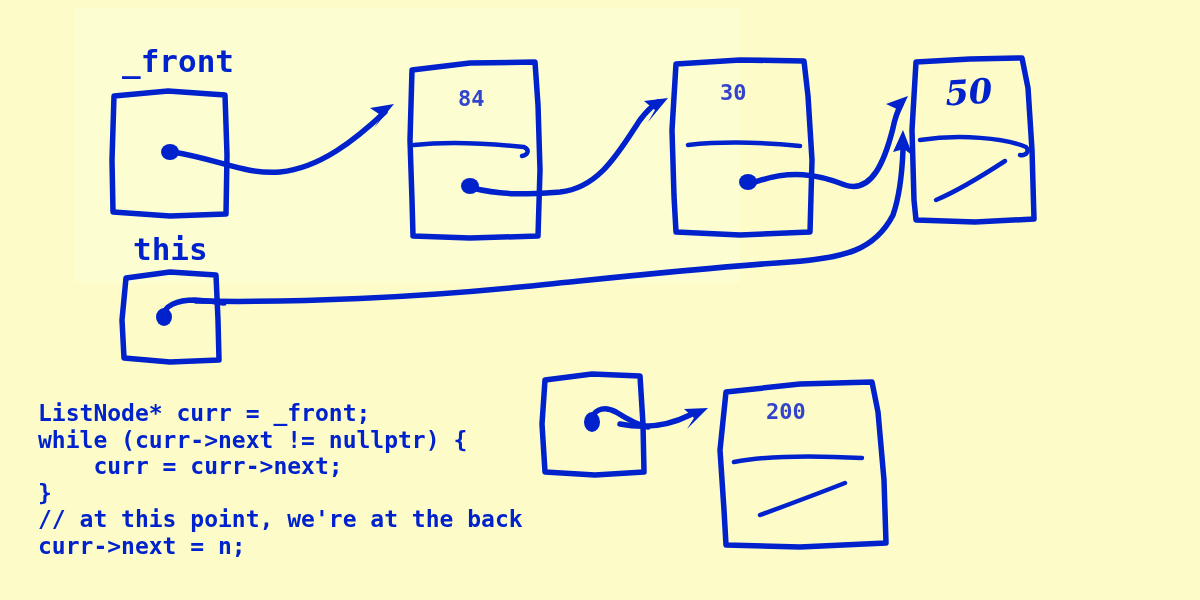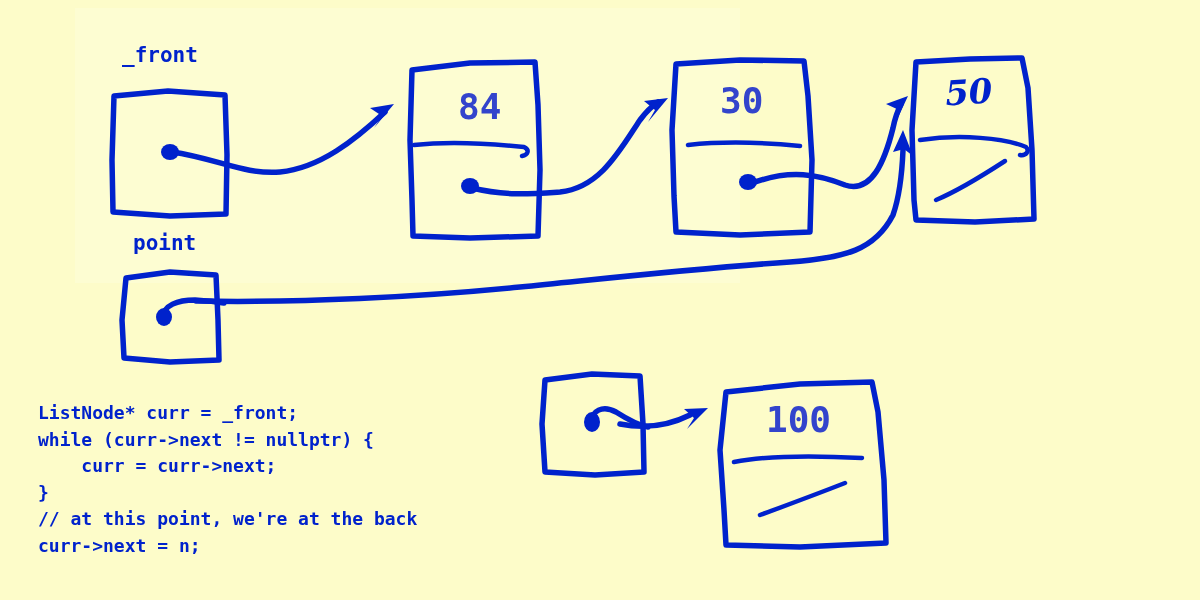--- a/index.html
+++ b/index.html
@@ -60,33 +60,33 @@
     font-family: "DejaVu Sans Mono", "Liberation Mono", monospace;
     font-weight: bold;
     white-space: pre;
     letter-spacing: 0px;
   }
   .node-val {
     position: absolute;
     color: #3344cc;
     font-family: "DejaVu Sans Mono", "Liberation Mono", monospace;
     font-weight: bold;
-    font-size: 36px;
+    font-size: 22px;
     white-space: pre;
   }
   .ptr-label {
-    font-size: 21px;
+    font-size: 31px;
   }
   #code-block {
     position: absolute;
     left: 38px;
     top: 400px;
     color: #0022cc;
     font-family: "DejaVu Sans Mono", "Liberation Mono", monospace;
-    font-size: 18px;
+    font-size: 23px;
     font-weight: bold;
     line-height: 26.5px;
     white-space: pre;
   }
   .hand-50 {
     position: absolute;
     color: #0022cc;
     font-family: "DejaVu Serif", serif;
     font-style: italic;
     font-weight: bold;
@@ -167,30 +167,30 @@
     <g>
       <path class="ink" d="M726 392 L720 450 L724 510 L726 545 L800 547 L886 543 L884 480 L878 412 L872 382 L800 384 Z"></path>
       <path class="ink-thin" d="M734 462 C 770 455, 825 456, 862 458"></path>
       <path class="ink-thin" d="M760 515 C 790 504, 822 492, 845 483"></path>
     </g>
 
   </svg>
 
   <div class="lbl ptr-label" style="left:122px; top:43px;">_front</div>
 
-  <div class="lbl ptr-label" style="left:133px; top:231px;">point</div>
+  <div class="lbl ptr-label" style="left:133px; top:231px;">this</div>
 
 
   <div class="node-val" style="left:458px; top:86px;">84</div>
 
   <div class="node-val" style="left:720px; top:80px;">30</div>
 
   <div class="hand-50" style="left:945px; top:72px;">50</div>
 
-  <div class="node-val" style="left:766px; top:399px;">100</div>
+  <div class="node-val" style="left:766px; top:399px;">200</div>
 
   <div id="code-block">ListNode* curr = _front;
 while (curr-&gt;next != nullptr) {
     curr = curr-&gt;next;
 }
 // at this point, we're at the back
 curr-&gt;next = n;</div>
 
 </div>
 

